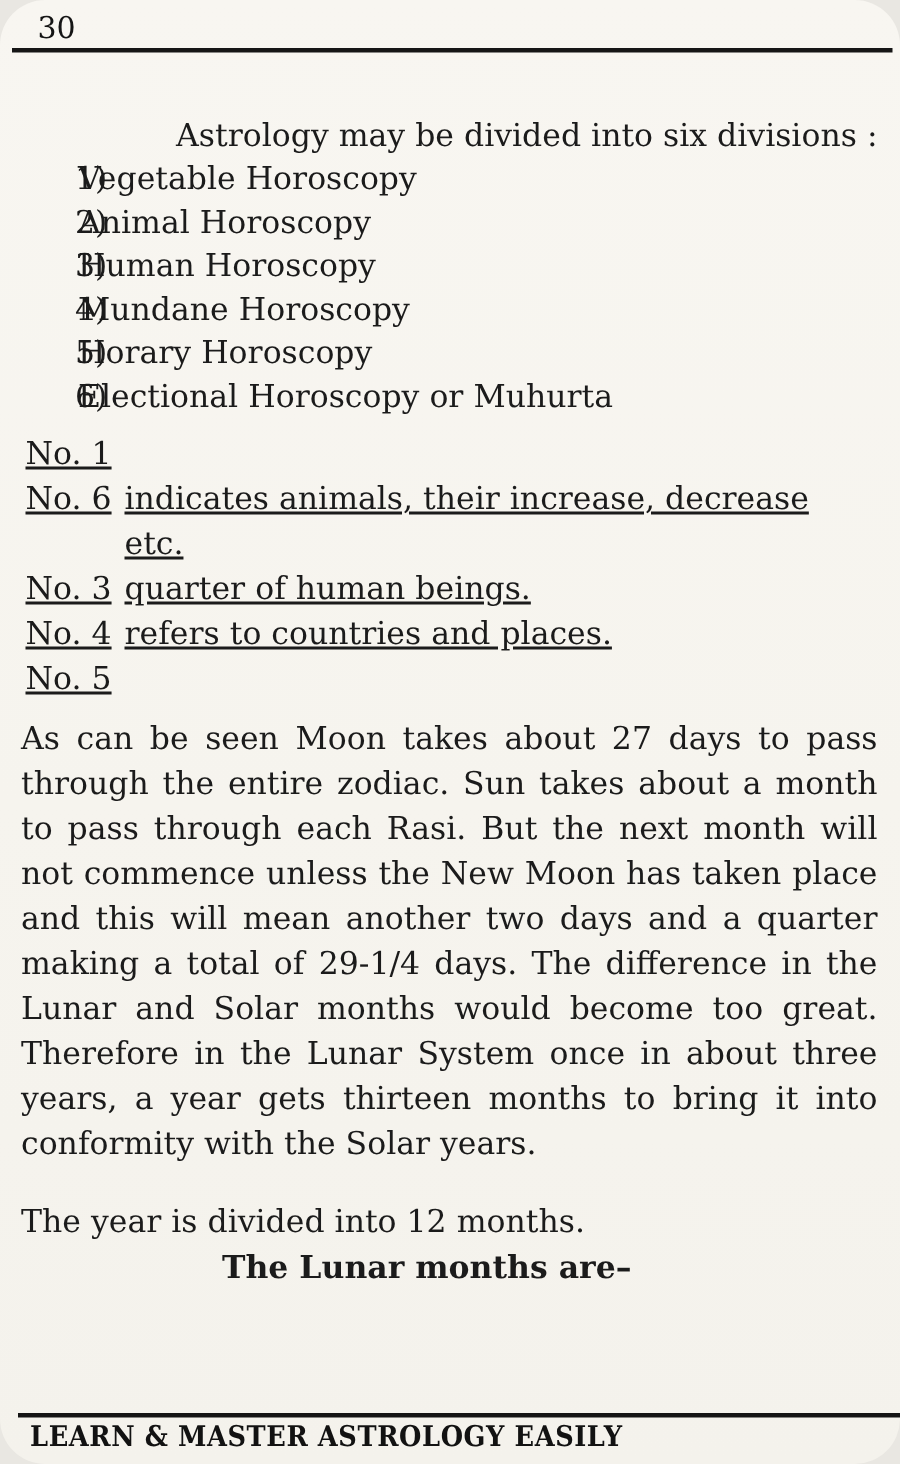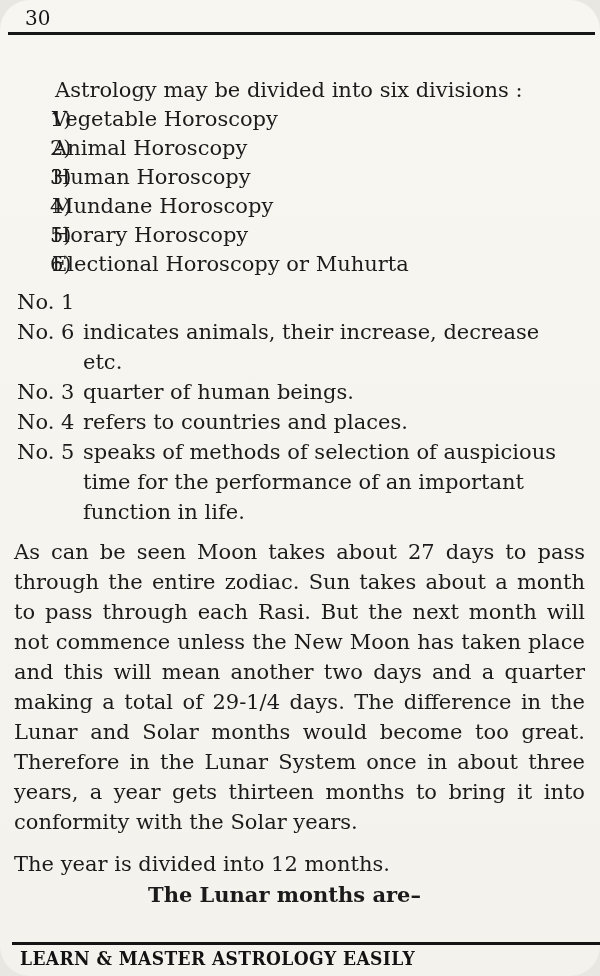--- a/index.html
+++ b/index.html
@@ -35,20 +35,21 @@
 
   
   .content {
     padding: 40px 15px 0 14px;
     font-size: 21px;
     line-height: 30px;
   }
 
   .intro {
     padding-left: 41px;
+    text-align: right;
   }
 
   .division-list {
     list-style: none;
   }
   .division-item {
     display: flex;
     line-height: 29px;
   }
   .division-num {
@@ -60,38 +61,39 @@
     flex: 1;
   }
 
   .notes {
     margin-top: 8px;
   }
   .note-row {
     display: flex;
     margin-left: 3px;
     line-height: 30px;
+    text-decoration: underline;
   }
   .note-label {
     flex: 0 0 66px;
   }
   .note-text {
     flex: 1;
     padding-right: 2px;
   }
 
   .body-paragraph {
     margin-top: 10px;
     text-align: justify;
     text-justify: inter-word;
     line-height: 30px;
   }
 
   .year-sentence {
-    margin-top: 12px;
+    margin-top: 22px;
   }
 
   .lunar-lead {
     margin-top: 1px;
     padding-left: 134px;
     font-weight: bold;
   }
 
   
   .page-footer {
@@ -162,21 +164,20 @@
       <div class="note-row">
         <span class="note-label">No. 3</span>
         <span class="note-text">quarter of human beings.</span>
       </div>
       <div class="note-row">
         <span class="note-label">No. 4</span>
         <span class="note-text">refers to countries and places.</span>
       </div>
       <div class="note-row">
         <span class="note-label">No. 5</span>
-        <span class="note-text">speaks of methods of selection of auspicious time for the performance of an important function in life.</span>
       </div>
     </div>
 
     <p class="body-paragraph">As can be seen Moon takes about 27 days to pass through the entire zodiac. Sun takes about a month to pass through each Rasi. But the next month will not commence unless the New Moon has taken place and this will mean another two days and a quarter making a total of 29-1/4 days. The difference in the Lunar and Solar months would become too great. Therefore in the Lunar System once in about three years, a year gets thirteen months to bring it into conformity with the Solar years.</p>
 
     <p class="year-sentence">The year is divided into 12 months.</p>
 
     <p class="lunar-lead">The Lunar months are–</p>
 
   </main>

